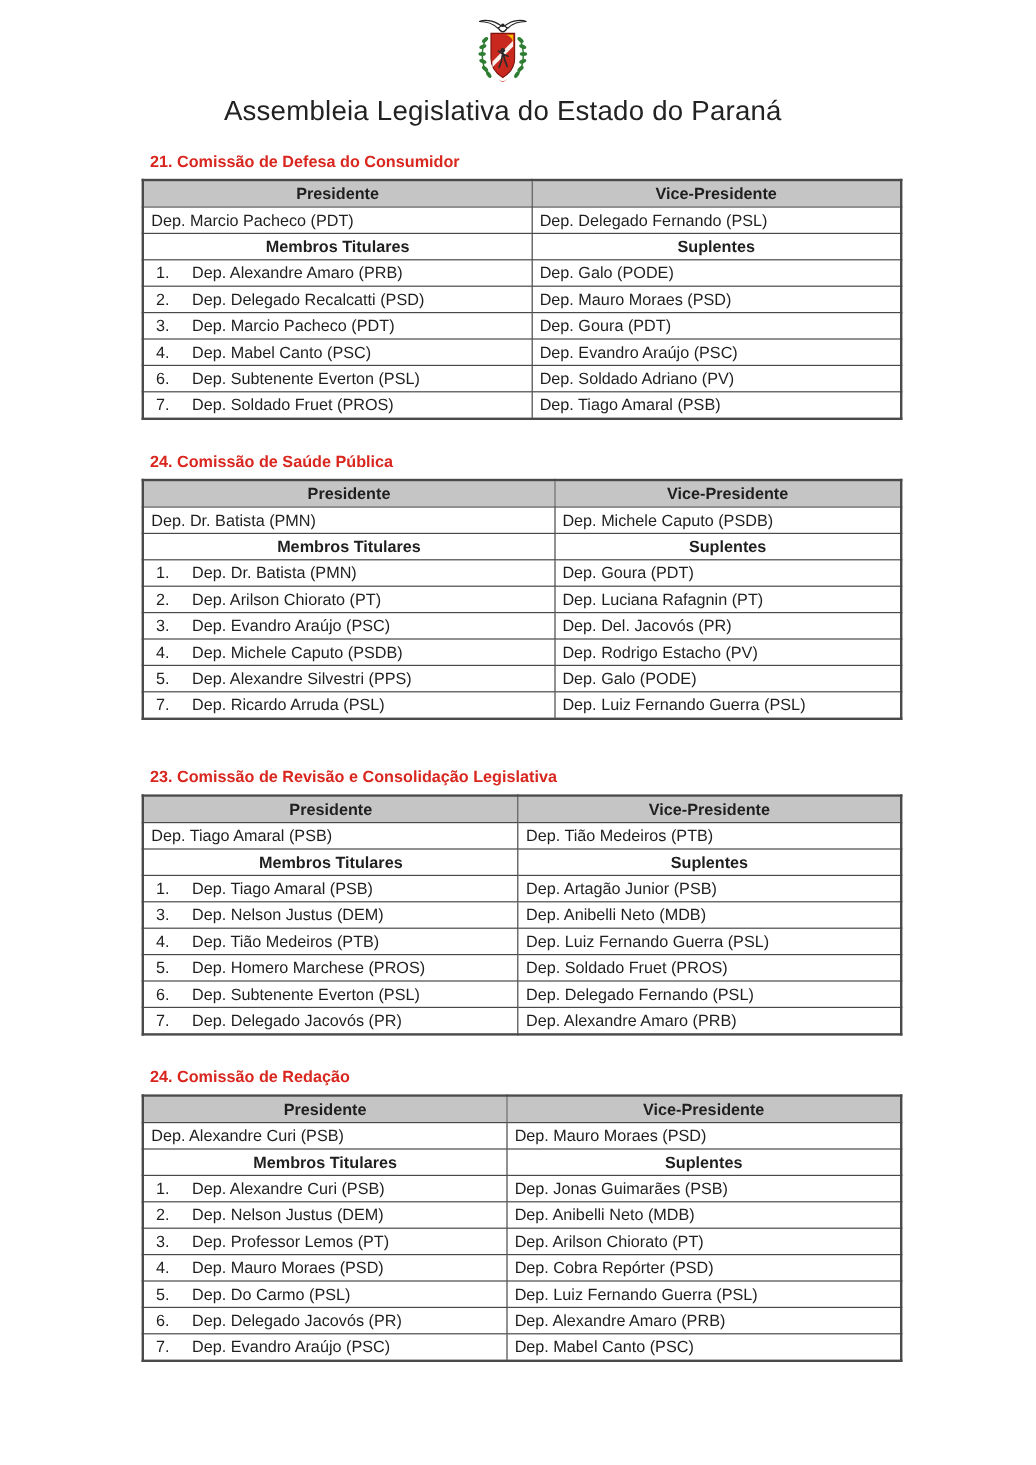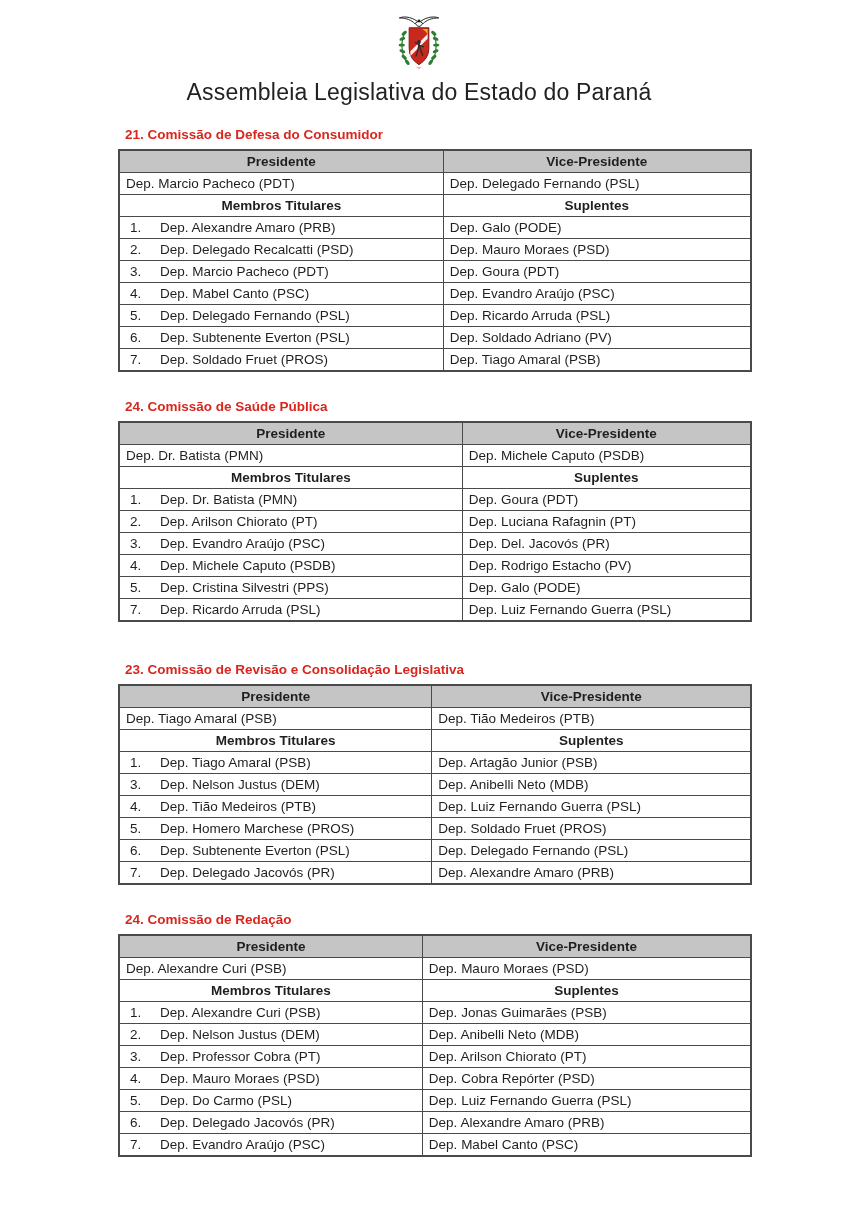--- a/index.html
+++ b/index.html
@@ -142,24 +142,20 @@
         </tr>
         <tr class="member">
           <td class="tit"><span class="num">3.</span><span>Dep. Marcio Pacheco (PDT)</span></td>
           <td>Dep. Goura (PDT)</td>
         </tr>
         <tr class="member">
           <td class="tit"><span class="num">4.</span><span>Dep. Mabel Canto (PSC)</span></td>
           <td>Dep. Evandro Araújo (PSC)</td>
         </tr>
         <tr class="member">
-          <td class="tit"><span class="num">5.</span><span>Dep. Delegado Fernando (PSL)</span></td>
-          <td>Dep. Ricardo Arruda (PSL)</td>
-        </tr>
-        <tr class="member">
           <td class="tit"><span class="num">6.</span><span>Dep. Subtenente Everton (PSL)</span></td>
           <td>Dep. Soldado Adriano (PV)</td>
         </tr>
         <tr class="member">
           <td class="tit"><span class="num">7.</span><span>Dep. Soldado Fruet (PROS)</span></td>
           <td>Dep. Tiago Amaral (PSB)</td>
         </tr>
         </tbody>
       </table>
     </section>
@@ -194,21 +190,21 @@
         </tr>
         <tr class="member">
           <td class="tit"><span class="num">3.</span><span>Dep. Evandro Araújo (PSC)</span></td>
           <td>Dep. Del. Jacovós (PR)</td>
         </tr>
         <tr class="member">
           <td class="tit"><span class="num">4.</span><span>Dep. Michele Caputo (PSDB)</span></td>
           <td>Dep. Rodrigo Estacho (PV)</td>
         </tr>
         <tr class="member">
-          <td class="tit"><span class="num">5.</span><span>Dep. Cristina Silvestri (PPS)</span></td>
+          <td class="tit"><span class="num">5.</span><span>Dep. Alexandre Silvestri (PPS)</span></td>
           <td>Dep. Galo (PODE)</td>
         </tr>
         <tr class="member">
           <td class="tit"><span class="num">7.</span><span>Dep. Ricardo Arruda (PSL)</span></td>
           <td>Dep. Luiz Fernando Guerra (PSL)</td>
         </tr>
         </tbody>
       </table>
     </section>
 
@@ -282,21 +278,21 @@
         </tr>
         <tr class="member">
           <td class="tit"><span class="num">1.</span><span>Dep. Alexandre Curi (PSB)</span></td>
           <td>Dep. Jonas Guimarães (PSB)</td>
         </tr>
         <tr class="member">
           <td class="tit"><span class="num">2.</span><span>Dep. Nelson Justus (DEM)</span></td>
           <td>Dep. Anibelli Neto (MDB)</td>
         </tr>
         <tr class="member">
-          <td class="tit"><span class="num">3.</span><span>Dep. Professor Cobra (PT)</span></td>
+          <td class="tit"><span class="num">3.</span><span>Dep. Professor Lemos (PT)</span></td>
           <td>Dep. Arilson Chiorato (PT)</td>
         </tr>
         <tr class="member">
           <td class="tit"><span class="num">4.</span><span>Dep. Mauro Moraes (PSD)</span></td>
           <td>Dep. Cobra Repórter (PSD)</td>
         </tr>
         <tr class="member">
           <td class="tit"><span class="num">5.</span><span>Dep. Do Carmo (PSL)</span></td>
           <td>Dep. Luiz Fernando Guerra (PSL)</td>
         </tr>

